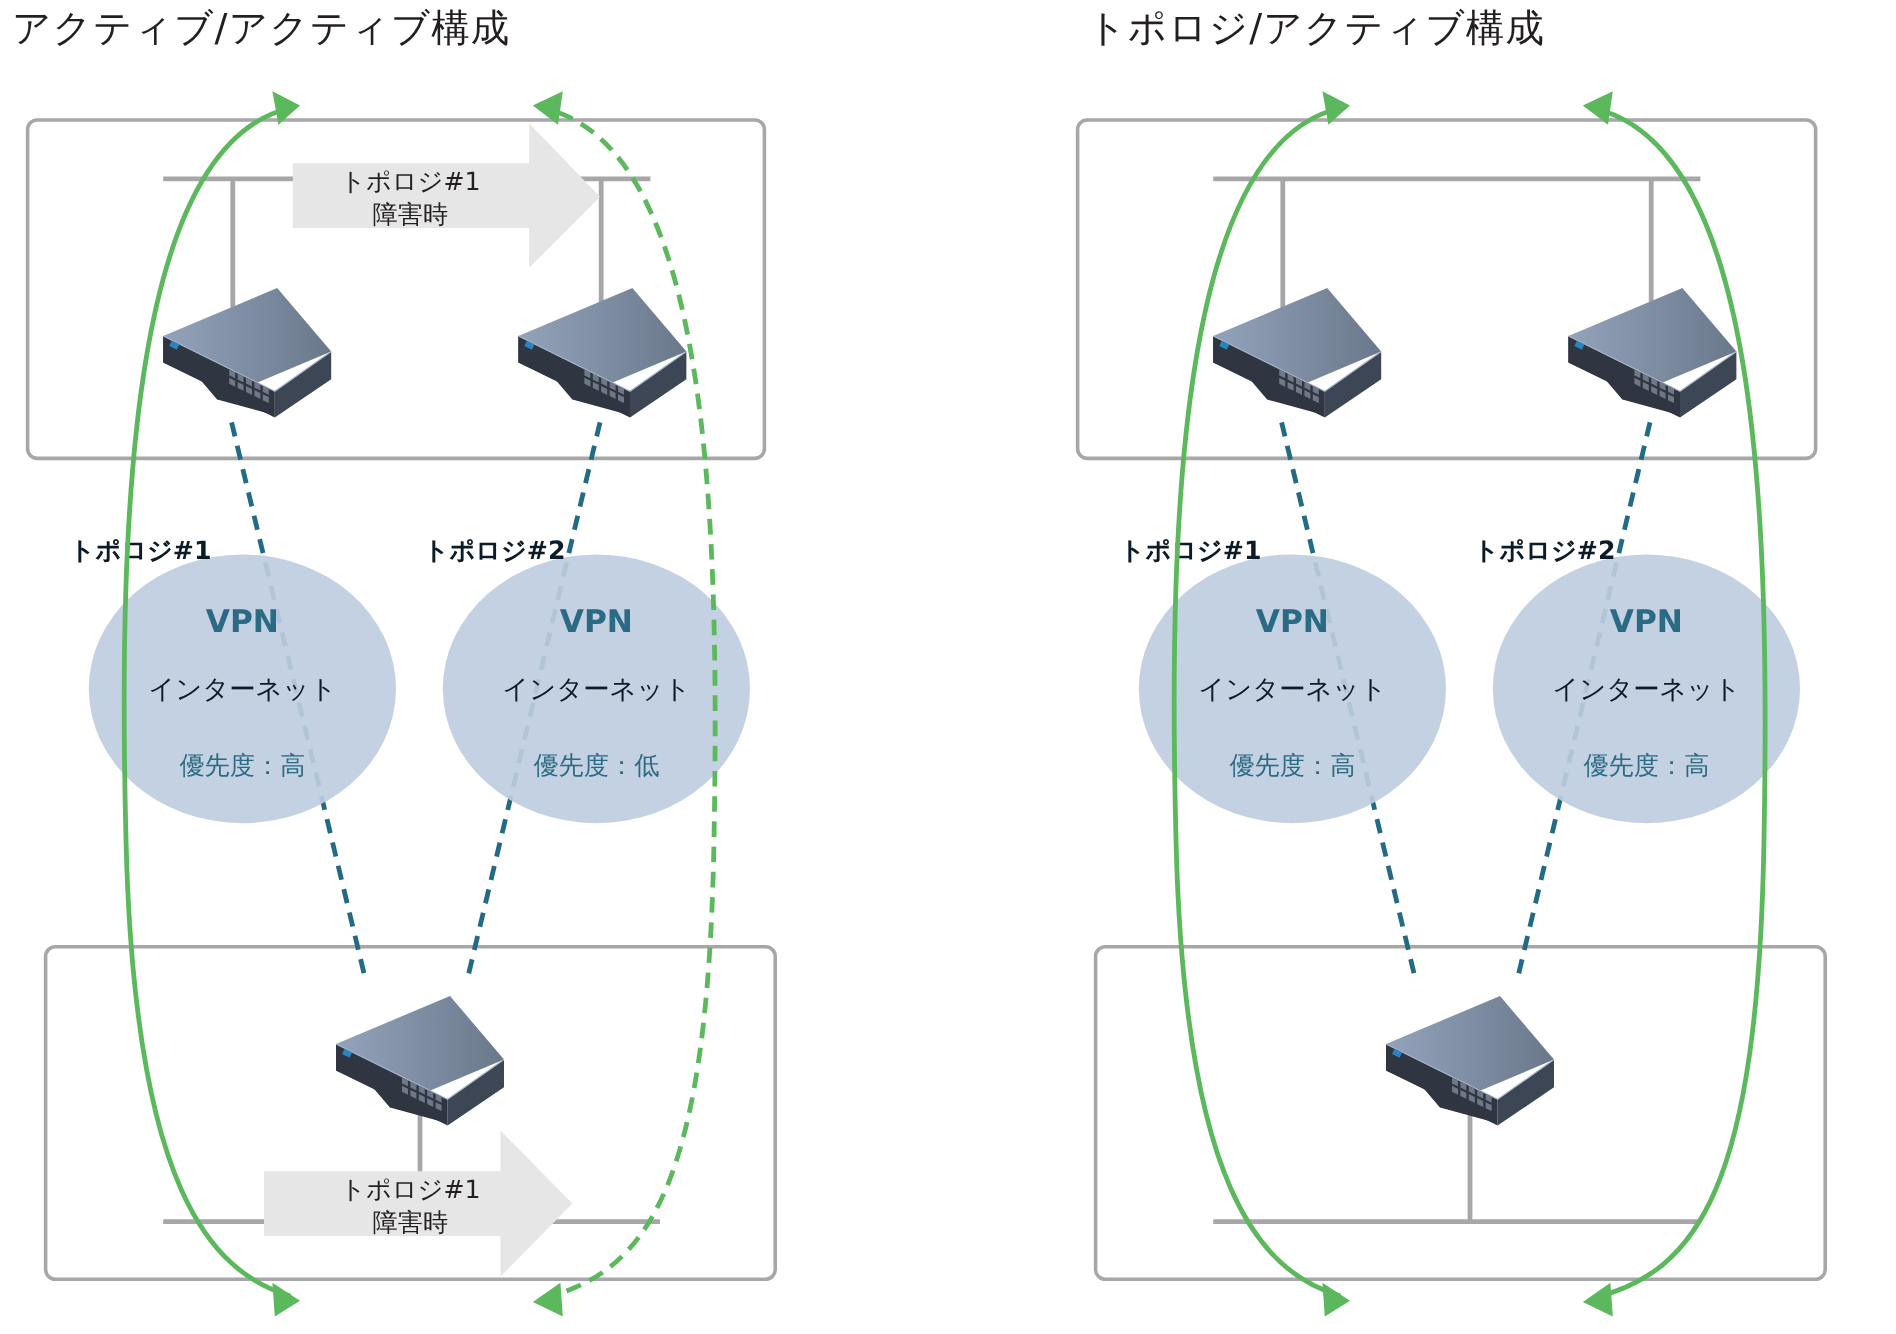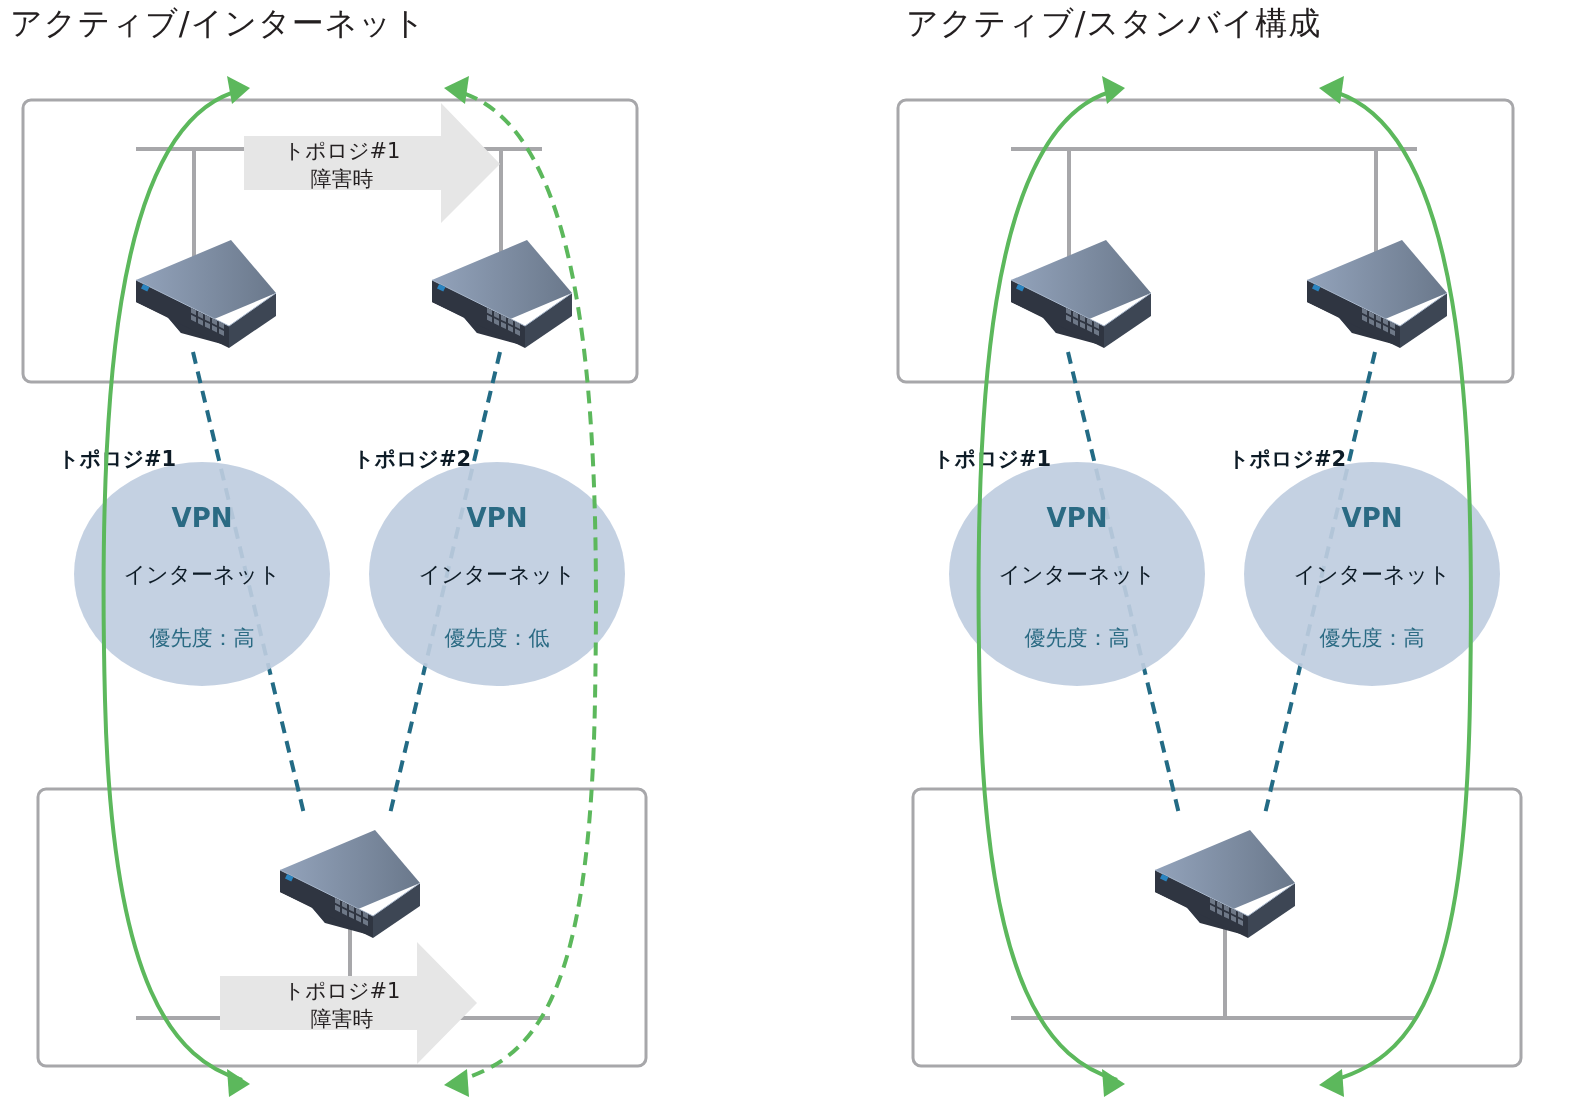--- a/index.html
+++ b/index.html
@@ -10,22 +10,22 @@
     svg.diagram { position: absolute; left: 0; top: 0; }
     .topo-label { font-family: "DejaVu Sans", sans-serif; font-weight: bold; font-size: 21px; fill: #0d1b26; }
     .vpn-label { font-family: "DejaVu Sans", sans-serif; font-weight: bold; font-size: 26px; fill: #2a6a83; }
     .inet-label { font-family: "DejaVu Sans", sans-serif; font-size: 22px; fill: #0d1b26; }
     .prio-label { font-family: "DejaVu Sans", sans-serif; font-size: 21px; fill: #2a6a83; }
     .fail-label { font-family: "DejaVu Sans", sans-serif; font-size: 21px; fill: #231f20; }
   </style>
 </head>
 <body>
 
-<div class="title" style="left:10px;">アクティブ/インターネット</div>
-<div class="title" style="left:906px;">アクティブ/スタンバイ構成</div>
+<div class="title" style="left:10px;">アクティブ/アクティブ構成</div>
+<div class="title" style="left:906px;">トポロジ/アクティブ構成</div>
 
 <svg class="diagram" width="1580" height="1112" viewBox="0 0 1580 1112">
   <defs>
     <linearGradient id="swTop" x1="0" y1="0" x2="1" y2="0">
       <stop offset="0" stop-color="#93a3bb"></stop>
       <stop offset="1" stop-color="#6a788b"></stop>
     </linearGradient>
     <marker id="arrowGreen" viewBox="0 0 10 10" refX="5" refY="5" markerWidth="6" markerHeight="6" orient="auto" markerUnits="strokeWidth">
       <path d="M0,0 L10,5 L0,10 z" fill="#5cb85c"></path>
     </marker>

